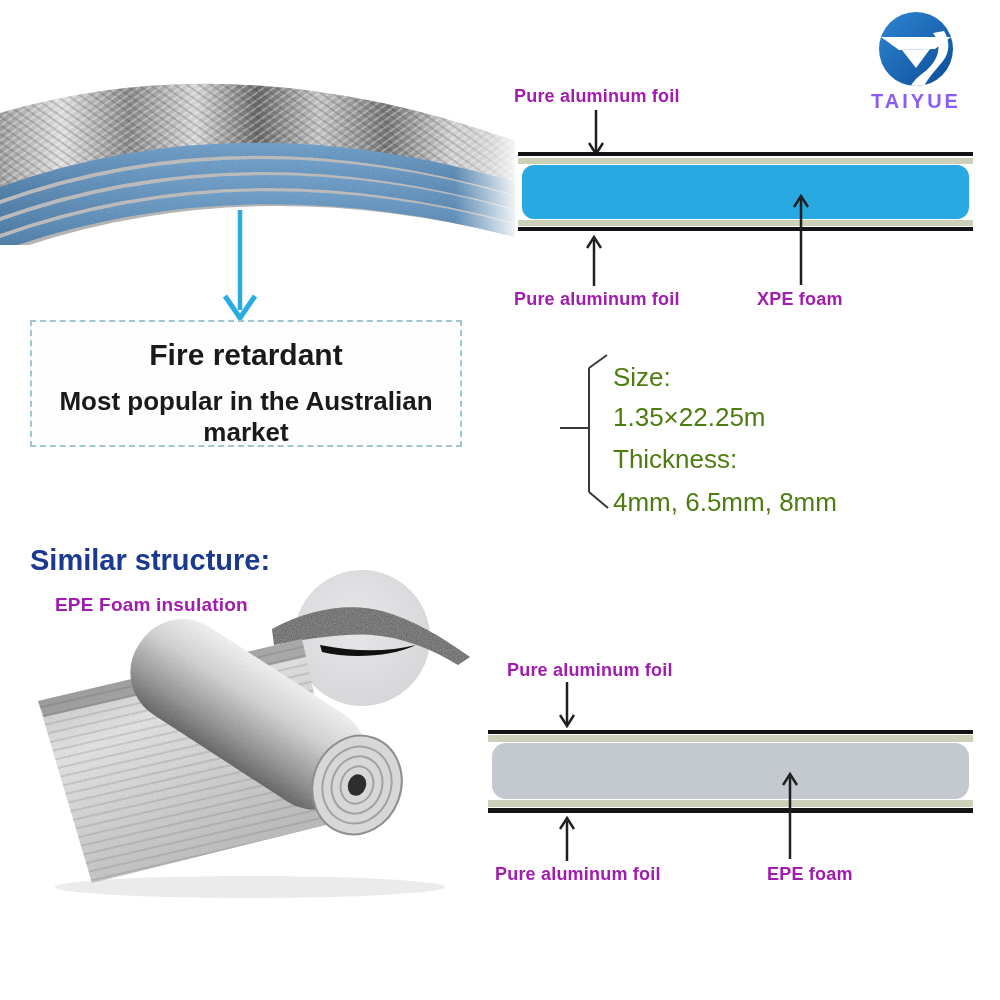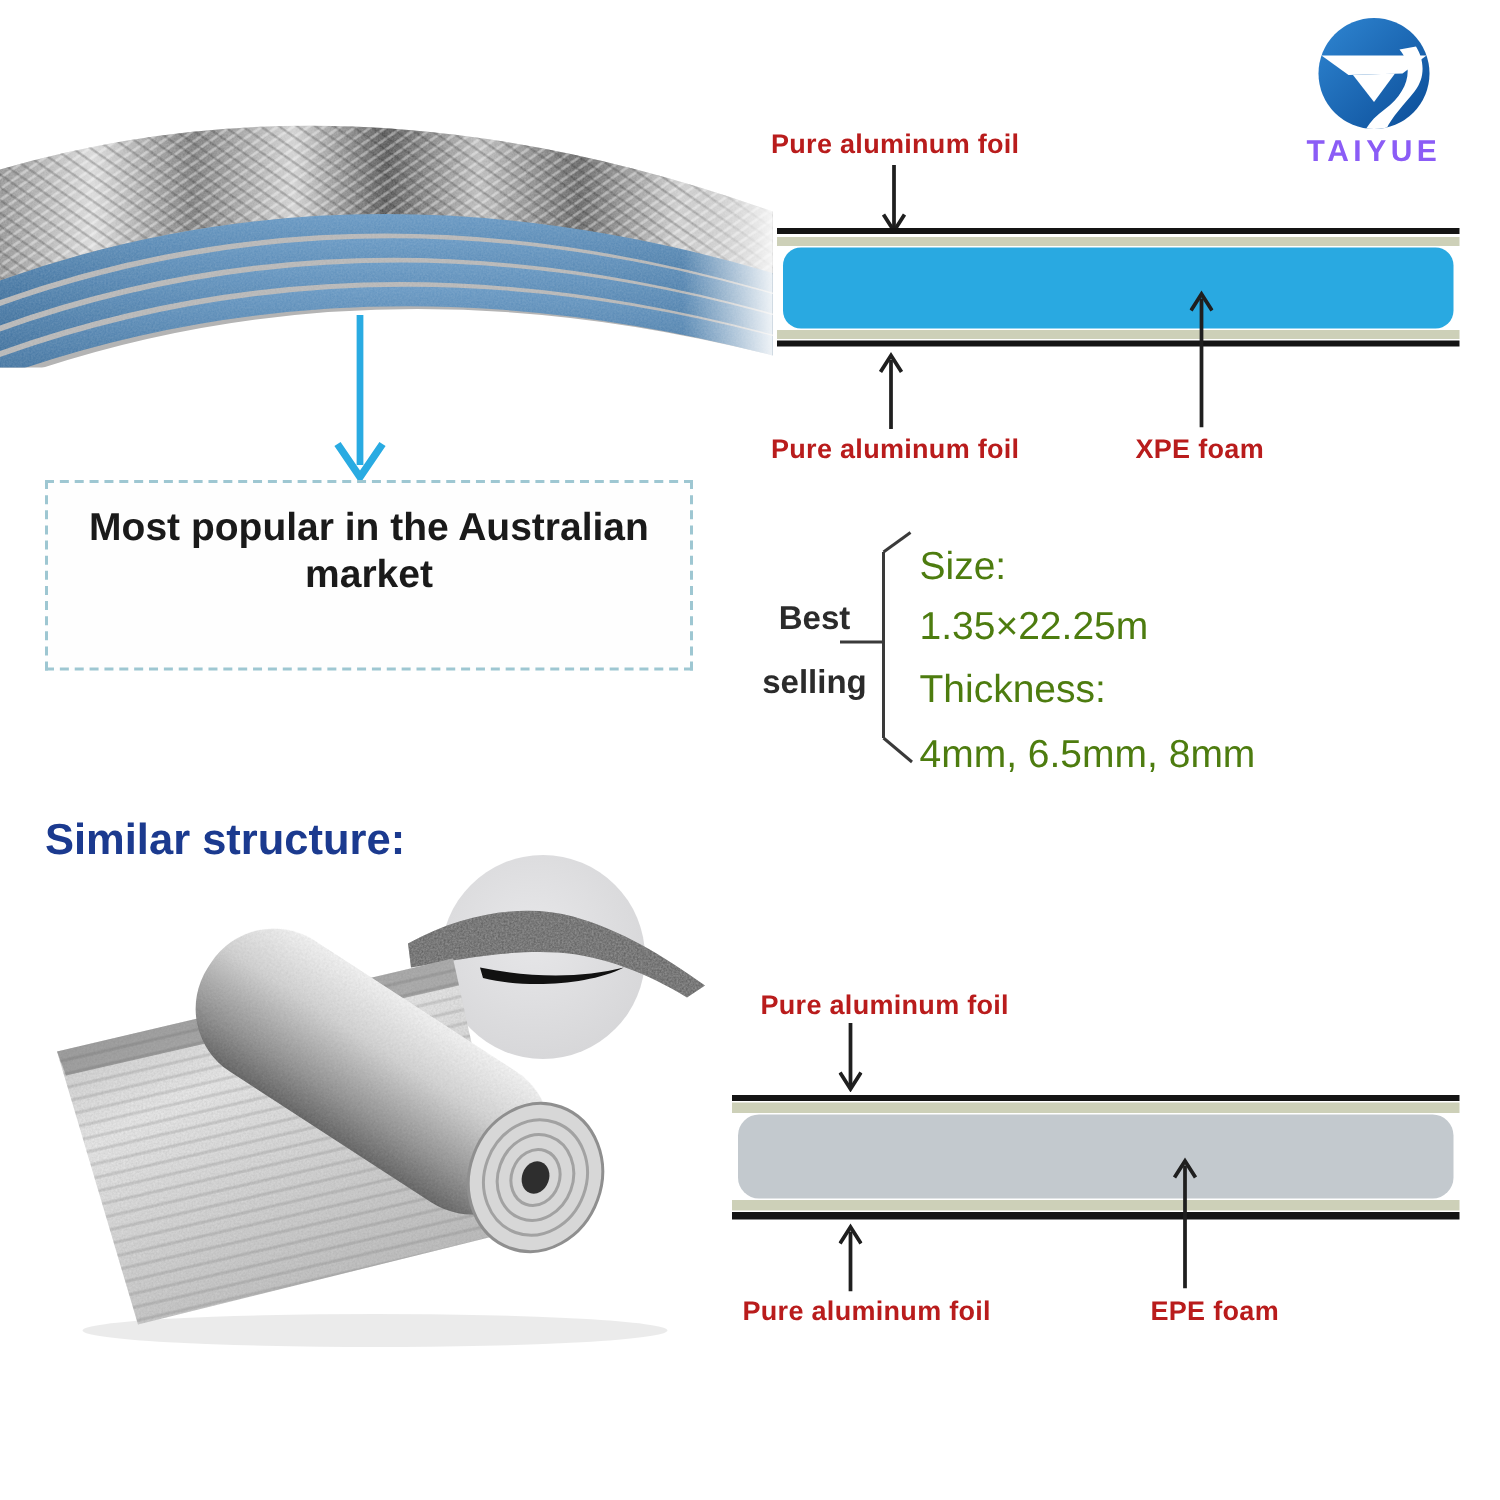--- a/index.html
+++ b/index.html
@@ -1,19 +1,19 @@
 <!DOCTYPE html>
 <html><head>
 <meta charset="utf-8">
 <style>
   html,body{margin:0;padding:0;background:#fff;}
   #page{position:relative;width:1000px;height:1000px;background:#fff;overflow:hidden;
         font-family:"Liberation Sans","DejaVu Sans",sans-serif;color:#1a1a1a;}
   .abs{position:absolute;}
-  .lbl{font-weight:700;font-size:18px;color:#b91c1c;white-space:nowrap;letter-spacing:0.2px;}
+  .lbl{font-weight:700;font-size:18px;color:#a21caf;white-space:nowrap;letter-spacing:0.2px;}
   .bar{width:100%;}
   .bar.black{background:#141414;}
   .foam{margin:0 4px;}
   .navy{color:#1b3a8f;font-weight:700;white-space:nowrap;}
   .pre{white-space:pre;}
   .spec{font-size:26px;color:#4d7c0f;font-weight:400;white-space:nowrap;}
   #fire-box{border:2px dashed #9ec7d2;background:#fefefe;text-align:center;}
   #fire-box .t1{font-size:30px;font-weight:700;margin-top:16px;}
   #fire-box .t2{font-size:26px;font-weight:700;margin-top:14px;}
   #best-label{font-size:22px;font-weight:700;color:#2b2b2b;text-align:center;line-height:43px;}
@@ -133,41 +133,39 @@
 
   <div class="abs lbl" style="left:514px;top:289px">Pure aluminum foil</div>
   <div class="abs lbl" style="left:757px;top:289px">XPE foam</div>
 
   <svg class="abs" style="left: 221px; top: 210px; color: rgb(41, 171, 226);" width="38" height="112">
     <line x1="19" y1="0" x2="19" y2="100" stroke="currentColor" stroke-width="4.5"></line>
     <polyline points="4,86 19,108 34,86" fill="none" stroke="currentColor" stroke-width="5"></polyline>
   </svg>
 
   <div id="fire-box" class="abs" style="left:30px;top:320px;width:428px;height:123px">
+    <div class="t1">Fire retardant</div>
     <div class="t2">Most popular in the Australian market</div>
   </div>
 
-  <div id="best-label" class="abs" style="left:498px;top:390px;width:90px">
-    <div>Best</div>
-    <div>selling</div>
-  </div>
   <svg class="abs" style="left:556px;top:352px" width="60" height="160">
     <g stroke="#3a3a3a" stroke-width="2" fill="none">
       <line x1="4" y1="76" x2="33" y2="76"></line>
       <line x1="33" y1="16" x2="33" y2="140"></line>
       <line x1="33" y1="16" x2="51" y2="3"></line>
       <line x1="33" y1="140" x2="52" y2="156"></line>
     </g>
   </svg>
   <div class="abs spec" style="left:613px;top:362px">Size:</div>
   <div class="abs spec" style="left:613px;top:402px">1.35×22.25m</div>
   <div class="abs spec" style="left:613px;top:444px">Thickness:</div>
   <div class="abs spec pre" style="left:613px;top:487px">4mm,  6.5mm,  8mm</div>
 
   <div class="abs navy" style="left: 30px; top: 544px; font-size: 29px; color: rgb(27, 58, 143);">Similar structure:</div>
+  <div class="abs lbl" style="left:55px;top:594px;font-size:19px">EPE Foam insulation</div>
 
   <svg class="abs" style="left:20px;top:553px" width="465" height="352" viewBox="0 0 465 352">
     <defs>
       <radialGradient id="insetGrad" cx="0.45" cy="0.4" r="0.8">
         <stop offset="0" stop-color="#e7e7e9"></stop>
           <stop offset="1" stop-color="#d2d2d4"></stop>
       </radialGradient>
       <linearGradient id="sheetGrad" x1="0" y1="0" x2="0.6" y2="1">
         <stop offset="0" stop-color="#bdbdbd"></stop>
           <stop offset="0.4" stop-color="#ededed"></stop>

